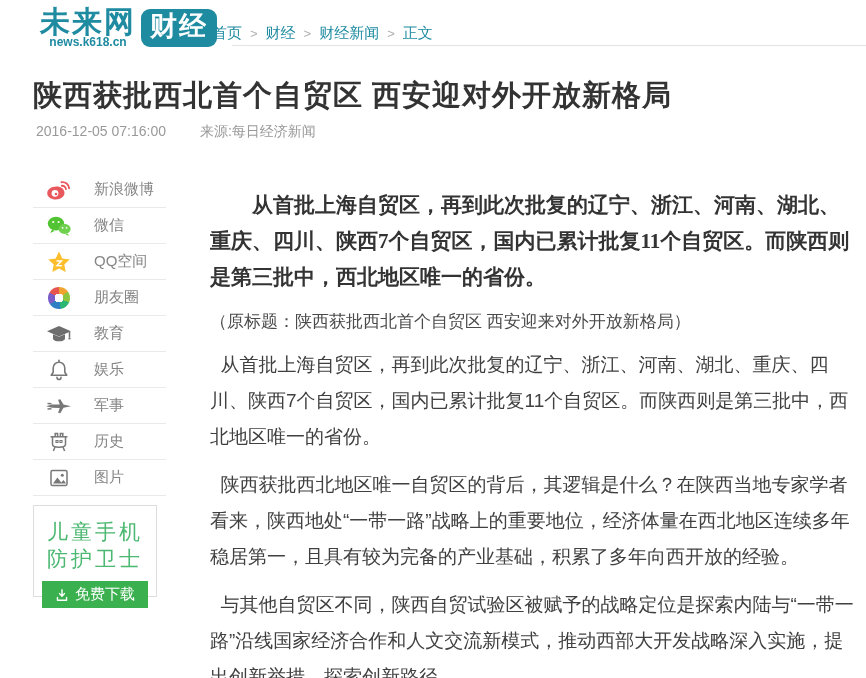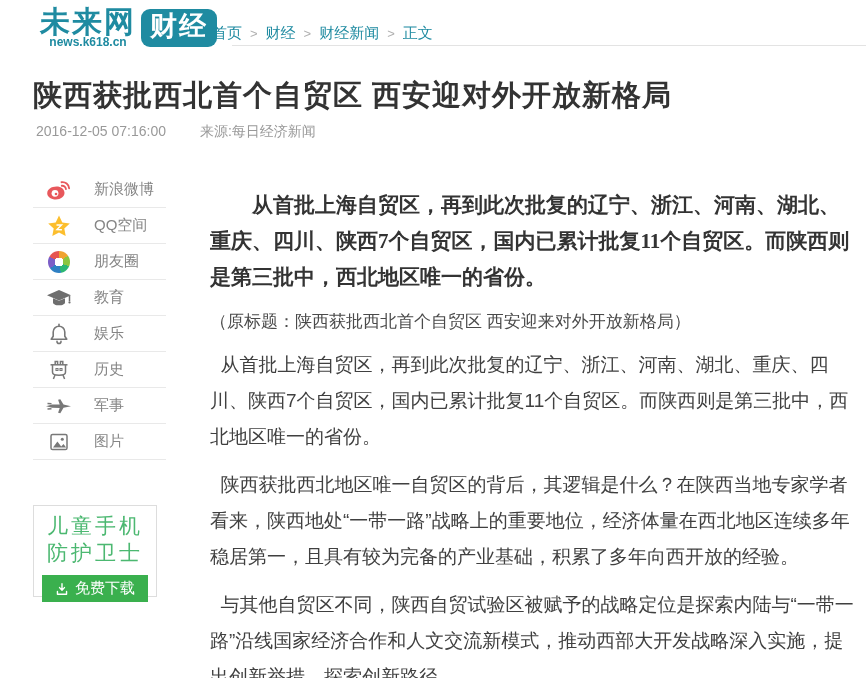--- a/index.html
+++ b/index.html
@@ -41,21 +41,21 @@
       radial-gradient(circle at 50% 50%, #fff 0 4.5px, rgba(0,0,0,0) 4.5px),
       conic-gradient(#f0a32f 0 55deg, #8cc63e 55deg 115deg, #2bb673 115deg 170deg, #2f80c3 170deg 235deg, #7b5ec7 235deg 300deg, #e65550 300deg 360deg);
   }
 
   
   .ad-box {
     position:absolute; left:33px; top:505px; width:124px; height:92px;
     border:1px solid #ddd; text-align:center; cursor:pointer; background:#fff;
   }
   .ad-line { color:#4cb871; font-size:21px; line-height:27px; letter-spacing:3px; }
-  .ad-line.first { margin-top:6px; }
+  .ad-line.first { margin-top:12px; }
   .ad-btn {
     margin:9px auto 0; width:106px; height:27px; background:#3ab04e; color:#fff;
     font-size:15px; display:flex; align-items:center; justify-content:center; gap:6px;
     border:none; cursor:pointer; font-family:"Liberation Sans", sans-serif;
   }
 
   
   .article-body { position:absolute; left:210px; top:187px; width:648px; }
   .p-lead {
     font-family:"Liberation Serif", serif; font-weight:bold; font-size:21px;
@@ -103,20 +103,35 @@
           <path d="M11.5 8.5c-5.2 0-9.3 2.9-9.3 6.7 0 3.6 3.9 6.3 8.7 6.3s8.6-2.8 8.6-6.4c0-3.9-3.4-6.6-8-6.6z" fill="#e8585c"></path>
           <circle cx="10" cy="15.3" r="3.4" fill="#fff"></circle>
           <circle cx="11" cy="16" r="1.3" fill="#e8585c"></circle>
           <path d="M16.5 4.2c3.8-.6 7.3 2.2 7.6 6" fill="none" stroke="#e8585c" stroke-width="1.9" stroke-linecap="round"></path>
           <path d="M16.8 7.8c2-.3 3.9 1.2 4.1 3.2" fill="none" stroke="#e8585c" stroke-width="1.9" stroke-linecap="round"></path>
         </svg>
       </span>
       <span class="side-label">新浪微博</span>
     </div>
 
+    <div class="side-row">
+      <span class="side-ico">
+        <svg width="26" height="24" viewBox="0 0 26 24">
+          <ellipse cx="10" cy="9.6" rx="8.2" ry="6.8" fill="#52c332"></ellipse>
+          <path d="M6 15.5l-1.8 3.6 4.3-2z" fill="#52c332"></path>
+          <circle cx="7.2" cy="8" r="1.05" fill="#fff"></circle>
+          <circle cx="12.6" cy="8" r="1.05" fill="#fff"></circle>
+          <ellipse cx="18.6" cy="15" rx="6" ry="5" fill="#6fd14d"></ellipse>
+          <path d="M21.5 19.2l1.6 2.8-3.7-1.5z" fill="#6fd14d"></path>
+          <circle cx="16.6" cy="13.8" r=".9" fill="#fff"></circle>
+          <circle cx="20.6" cy="13.8" r=".9" fill="#fff"></circle>
+        </svg>
+      </span>
+      <span class="side-label">微信</span>
+    </div>
 
     <div class="side-row">
       <span class="side-ico">
         <svg width="24" height="24" viewBox="0 0 24 24">
           <polygon points="12,1.5 15.3,8.4 22.8,9.4 17.3,14.6 18.7,22.1 12,18.4 5.3,22.1 6.7,14.6 1.2,9.4 8.7,8.4" fill="#fcbe2d"></polygon>
           <path d="M9.5 11h5l-4.6 4.6 5 .2" fill="none" stroke="#fff" stroke-width="1.4"></path>
         </svg>
       </span>
       <span class="side-label">QQ空间</span>
     </div>
@@ -146,39 +161,39 @@
           <path d="M12 4.2a5.8 5.8 0 0 1 5.8 5.8v4.2l2 3H4.2l2-3V10A5.8 5.8 0 0 1 12 4.2z" fill="none" stroke="#787878" stroke-width="1.6" stroke-linejoin="round"></path>
           <path d="M10 19.4a2 2 0 0 0 4 0" fill="none" stroke="#787878" stroke-width="1.6" stroke-linecap="round"></path>
           <path d="M12 2.4v1.8" stroke="#787878" stroke-width="1.6" stroke-linecap="round"></path>
         </svg>
       </span>
       <span class="side-label">娱乐</span>
     </div>
 
     <div class="side-row">
       <span class="side-ico">
+        <svg width="27" height="24" viewBox="0 0 27 24">
+          <path d="M26 12.2l-7.5-1.6-3.2-5.4-2.2.5 1.6 4.7-7.6.2L1 12.2l6.1 1.6 7.6.2-1.6 4.7 2.2.5 3.2-5.4z" fill="#787878"></path>
+          <path d="M2.5 9.5l4 .3M2.5 15l4-.3" stroke="#787878" stroke-width="1.4"></path>
+        </svg>
+      </span>
+      <span class="side-label">军事</span>
+    </div>
+
+    <div class="side-row">
+      <span class="side-ico">
         <svg width="24" height="24" viewBox="0 0 24 24">
           <path d="M8.2 6.8V3.6h2.4v3.2M13.4 6.8V3.6h2.4v3.2" fill="none" stroke="#787878" stroke-width="1.5"></path>
           <path d="M3.5 6.8h17" stroke="#787878" stroke-width="1.5"></path>
           <path d="M5.5 6.8v7.4c0 1.9 2.9 3 6.5 3s6.5-1.1 6.5-3V6.8" fill="none" stroke="#787878" stroke-width="1.5"></path>
           <path d="M8 17l-1.6 4M16 17l1.6 4" stroke="#787878" stroke-width="1.5"></path>
           <path d="M9 10.5h2v2H9zM13 10.5h2v2h-2z" fill="none" stroke="#787878" stroke-width="1.1"></path>
         </svg>
       </span>
       <span class="side-label">历史</span>
-    </div>
-
-    <div class="side-row">
-      <span class="side-ico">
-        <svg width="27" height="24" viewBox="0 0 27 24">
-          <path d="M26 12.2l-7.5-1.6-3.2-5.4-2.2.5 1.6 4.7-7.6.2L1 12.2l6.1 1.6 7.6.2-1.6 4.7 2.2.5 3.2-5.4z" fill="#787878"></path>
-          <path d="M2.5 9.5l4 .3M2.5 15l4-.3" stroke="#787878" stroke-width="1.4"></path>
-        </svg>
-      </span>
-      <span class="side-label">军事</span>
     </div>
 
     <div class="side-row">
       <span class="side-ico">
         <svg width="24" height="24" viewBox="0 0 24 24">
           <rect x="4" y="4.5" width="16" height="15" rx="1.6" fill="none" stroke="#787878" stroke-width="1.5"></rect>
           <circle cx="15.3" cy="9.3" r="1.5" fill="#787878"></circle>
           <path d="M6 17.5l4.4-6 3.8 5.1 2.3-2.7 2.6 3.6z" fill="#787878"></path>
         </svg>
       </span>

